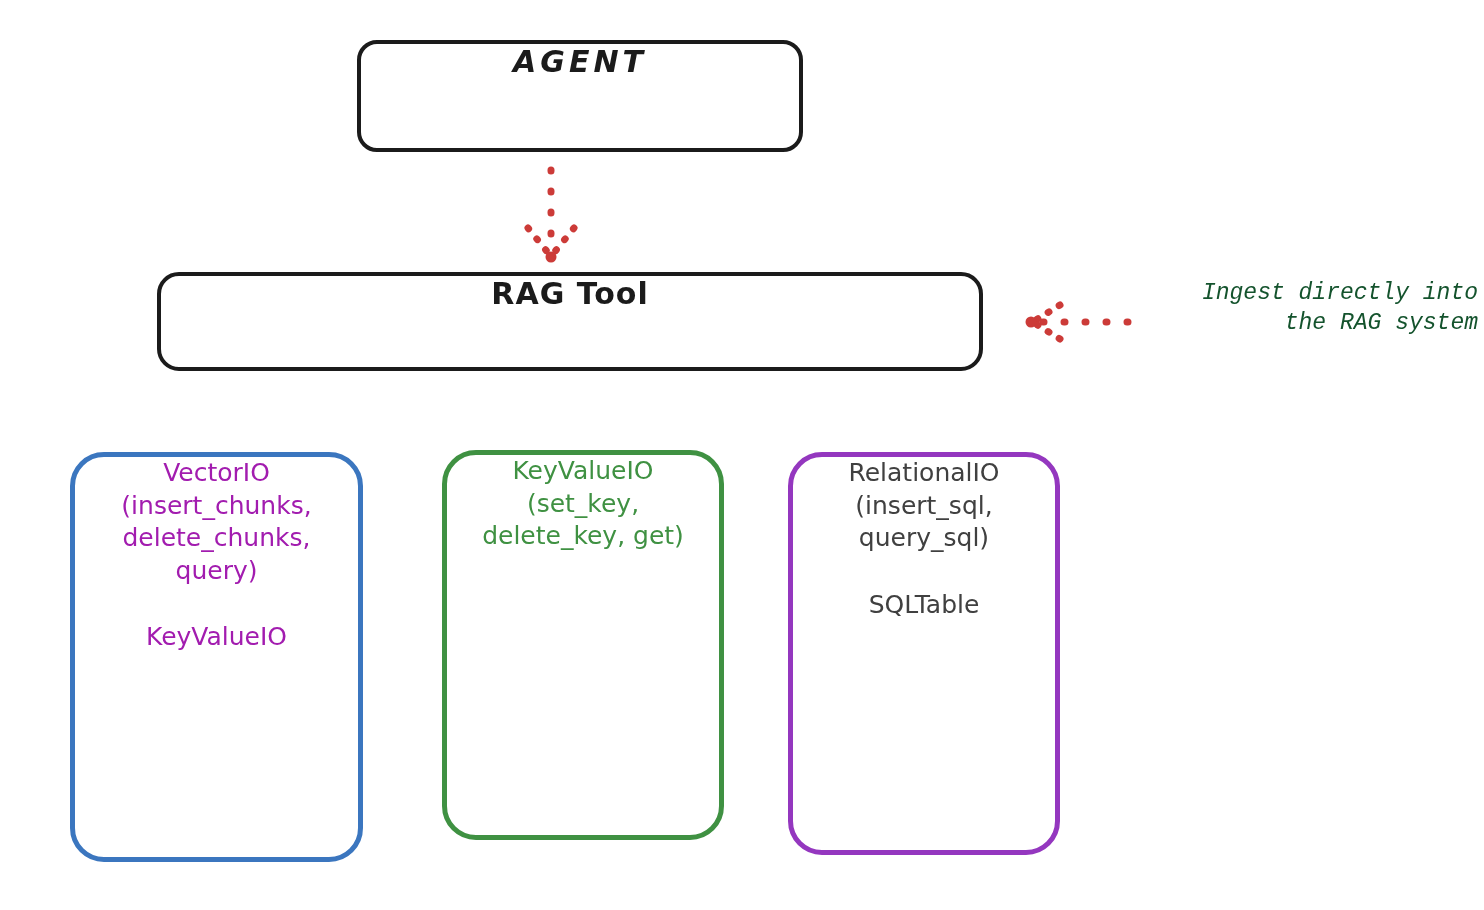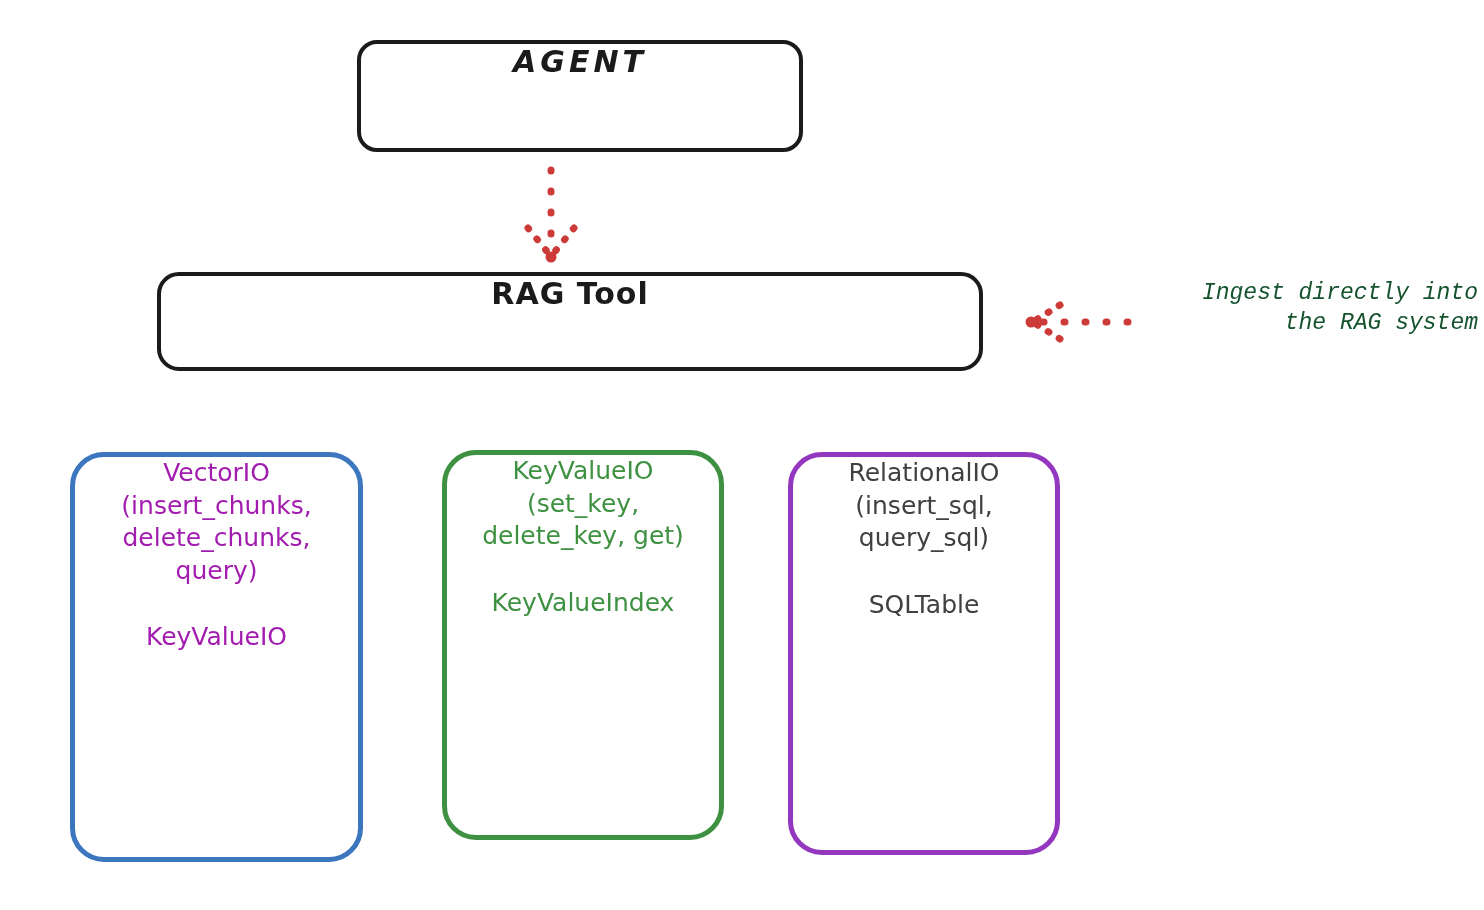--- a/index.html
+++ b/index.html
@@ -173,21 +173,20 @@
 query)</div>
       <div class="store-index c-blue">KeyValueIO</div>
     </div>
   </div>
 
   <div class="node node-store node-keyvalue">
     <div class="store-body">
       <div class="store-api c-green">KeyValueIO
 (set_key,
 delete_key, get)</div>
-      <div class="store-index c-green">KeyValueIndex</div>
     </div>
   </div>
 
   <div class="node node-store node-relational">
     <div class="store-body">
       <div class="store-api c-purple">RelationalIO
 (insert_sql,
 query_sql)</div>
       <div class="store-index c-purple">SQLTable</div>
     </div>

